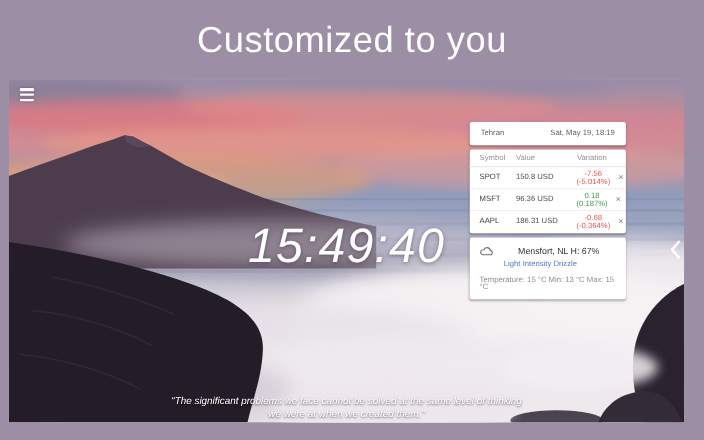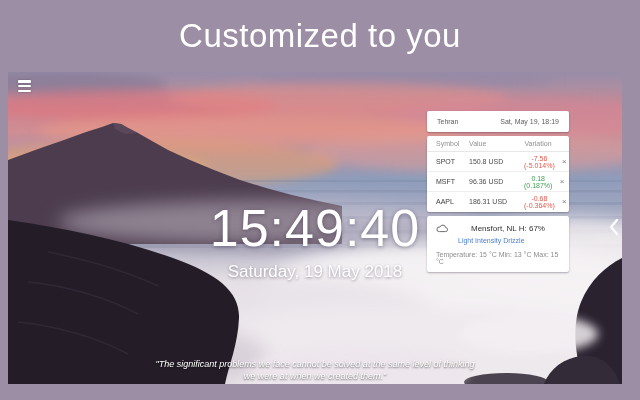--- a/index.html
+++ b/index.html
@@ -12,21 +12,21 @@
   .banner{position:absolute;left:0;top:0;width:640px;height:72px;display:flex;align-items:center;justify-content:center;}
   .banner h1{margin:12px;font-size:33px;font-weight:300;color:#ffffff;letter-spacing:.5px;}
   
   .photo{position:absolute;left:8px;top:72px;width:614px;height:312px;overflow:hidden;background:#a79bb0;}
   .scenery{position:absolute;left:0;top:0;width:100%;height:100%;display:block;}
   
   .menu{position:absolute;left:9px;top:7px;width:16px;height:14px;background:transparent;border:none;padding:1px;display:flex;flex-direction:column;justify-content:space-between;cursor:pointer;}
   .menu .bar{display:block;height:2.5px;width:13px;background:#fff;border-radius:1px;box-shadow:0 0 2px rgba(60,40,70,.5);}
   
   .clock{position:absolute;left:0;right:0;top:130px;text-align:center;color:#fff;}
-  .time{font-size:52px;line-height:1;font-weight:400;letter-spacing:1px;text-shadow:0 1px 4px rgba(45,30,60,.45);}
+  .time{font-size:44px;line-height:1;font-weight:400;letter-spacing:1px;text-shadow:0 1px 4px rgba(45,30,60,.45);font-style:italic;}
   .date{font-size:17px;margin-top:8px;text-shadow:0 1px 3px rgba(45,30,60,.45);}
   
   .panel{position:absolute;left:419px;top:39px;width:142px;display:flex;flex-direction:column;gap:4px;font-size:7px;}
   .card{background:#fff;border-radius:2px;box-shadow:0 1px 2px rgba(40,30,50,.35);}
   .loc{height:21px;display:flex;align-items:center;justify-content:space-between;padding:0 10px;color:#5d5d5d;}
   .stocks{padding-bottom:1px;}
   .srow{display:grid;grid-template-columns:33px 55px 1fr 12px;align-items:center;height:19px;padding:0 5px 0 9px;}
   .shead{height:15px;color:#919191;border-bottom:1px solid #e7e7e7;}
   .srow + .srow{border-top:1px solid #efefef;}
   .shead + .srow{border-top:none;}
@@ -133,21 +133,20 @@
     </svg>
 
     <button class="menu" aria-label="menu">
       <span class="bar"></span>
       <span class="bar"></span>
       <span class="bar"></span>
     </button>
 
     <div class="clock">
       <div class="time">15:49:40</div>
-      <div class="date">Saturday, 19 May 2018</div>
     </div>
 
     <div class="panel">
 
       <div class="card loc">
         <span>Tehran</span>
         <span>Sat, May 19, 18:19</span>
       </div>
 
       <div class="card stocks">

